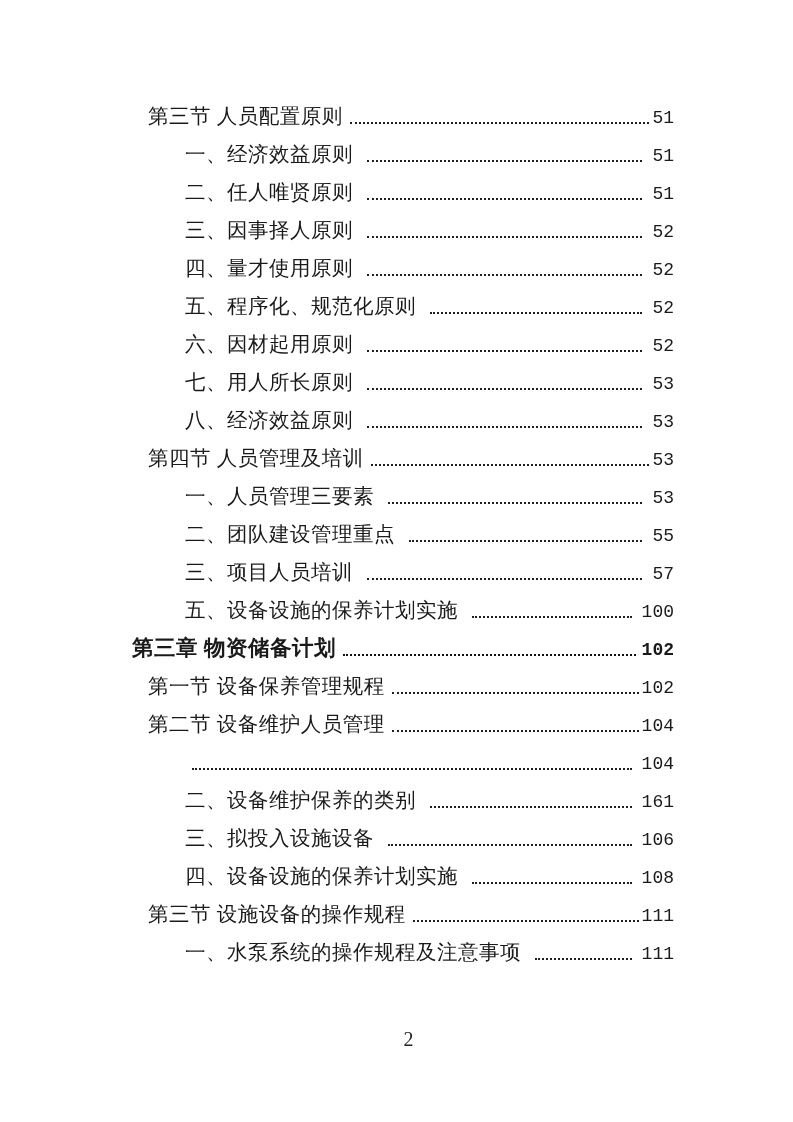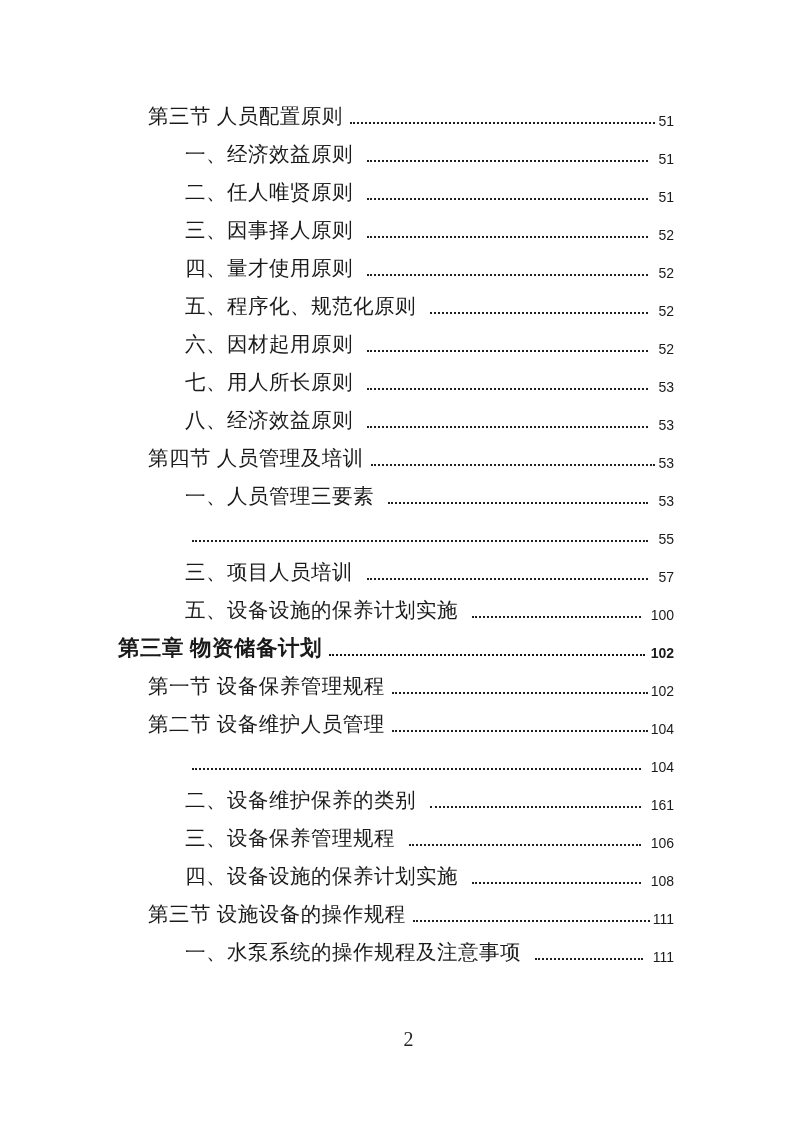--- a/index.html
+++ b/index.html
@@ -37,27 +37,27 @@
     letter-spacing: 0.5px;
   }
   .toc-leader {
     flex: 1;
     min-width: 18px;
     border-bottom: 2px dotted #1f1f1f;
     margin: 0 3px 5px 7px;
     height: 1px;
   }
   .toc-page {
-    font-family: Liberation Sans, sans-serif;
-    font-size: 14px;
+    font-family: Liberation Mono, monospace;
+    font-size: 18px;
     line-height: 1.1;
     white-space: nowrap;
   }
   
-  .toc-row.chapter { padding-left: 0; }
+  .toc-row.chapter { padding-left: 0; margin-left: 14px; }
   .toc-row.section { padding-left: 30px; }
   .toc-row.item    { padding-left: 67px; gap: 7px; }
   
   .toc-row.chapter .toc-title {
     font-weight: 700;
     font-size: 21.5px;
   }
   .toc-row.chapter .toc-page {
     font-weight: 700;
     margin-left: 3px;
@@ -131,20 +131,21 @@
       <span class="toc-title">第四节 人员管理及培训</span>
       <span class="toc-leader"></span>
       <span class="toc-page">53</span>
     </div>
       <div class="toc-row item">
       <span class="toc-title">一、人员管理三要素</span>
       <span class="toc-leader"></span>
       <span class="toc-page">53</span>
     </div>
       <div class="toc-row item">
+      <span class="toc-title">二、团队建设管理重点</span>
       <span class="toc-leader"></span>
       <span class="toc-page">55</span>
     </div>
       <div class="toc-row item">
       <span class="toc-title">三、项目人员培训</span>
       <span class="toc-leader"></span>
       <span class="toc-page">57</span>
     </div>
       <div class="toc-row item">
       <span class="toc-title">五、设备设施的保养计划实施</span>
@@ -169,21 +170,21 @@
       <div class="toc-row item">
       <span class="toc-leader"></span>
       <span class="toc-page">104</span>
     </div>
       <div class="toc-row item">
       <span class="toc-title">二、设备维护保养的类别</span>
       <span class="toc-leader"></span>
       <span class="toc-page">161</span>
     </div>
       <div class="toc-row item">
-      <span class="toc-title">三、设备保养管理规程</span>
+      <span class="toc-title">三、拟投入设施设备</span>
       <span class="toc-leader"></span>
       <span class="toc-page">106</span>
     </div>
       <div class="toc-row item">
       <span class="toc-title">四、设备设施的保养计划实施</span>
       <span class="toc-leader"></span>
       <span class="toc-page">108</span>
     </div>
       <div class="toc-row section">
       <span class="toc-title">第三节 设施设备的操作规程</span>

